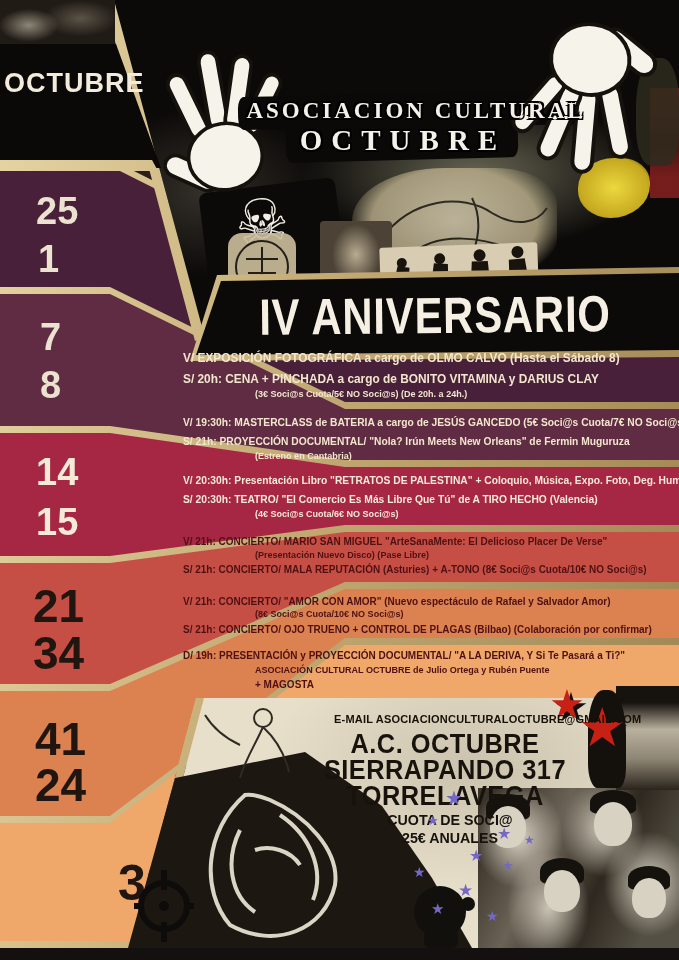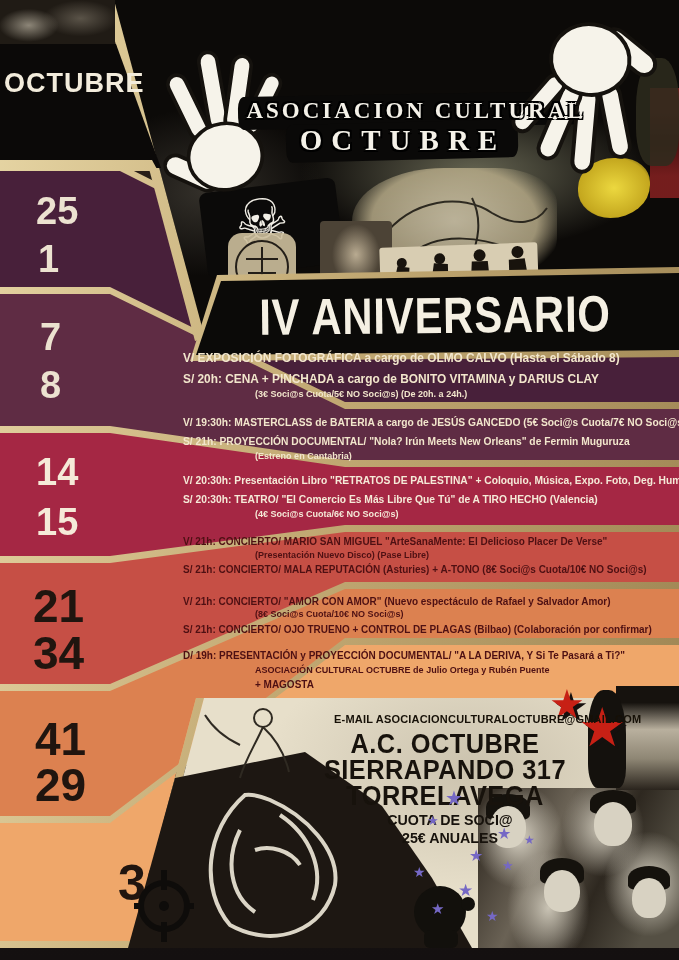--- a/index.html
+++ b/index.html
@@ -187,21 +187,21 @@
 
   <div class="abs date d-lg" style="left: 36px; top: 192px; color: rgb(236, 226, 208);">25</div>
   <div class="abs date d-lg" style="left: 38px; top: 240px; color: rgb(236, 226, 208);">1</div>
   <div class="abs date d-lg" style="left: 40px; top: 318px; color: rgb(236, 226, 208);">7</div>
   <div class="abs date d-lg" style="left: 40px; top: 366px; color: rgb(236, 226, 208);">8</div>
   <div class="abs date d-lg" style="left: 36px; top: 453px; color: rgb(245, 234, 216);">14</div>
   <div class="abs date d-lg" style="left: 36px; top: 503px; color: rgb(245, 234, 216);">15</div>
   <div class="abs date d-xl" style="left: 33px; top: 583px; color: rgb(32, 21, 15);">21</div>
   <div class="abs date d-xl" style="left: 33px; top: 630px; color: rgb(32, 21, 15);">34</div>
   <div class="abs date d-xl" style="left: 35px; top: 716px; color: rgb(32, 21, 15);">41</div>
-  <div class="abs date d-xl" style="left: 35px; top: 762px; color: rgb(32, 21, 15);">29</div>
+  <div class="abs date d-xl" style="left: 35px; top: 762px; color: rgb(32, 21, 15);">24</div>
   <div class="abs date" style="left: 118px; top: 858px; font-size: 50px; color: rgb(32, 21, 15);">30</div>
 
   <div class="sec" style="top: 351px; color: rgb(242, 230, 204);">
     <div class="l fs12" style="margin-bottom:7px;">V/ EXPOSICIÓN FOTOGRÁFICA a cargo de OLMO CALVO (Hasta el Sábado 8)</div>
     <div class="l fs12" style="margin-bottom:2px;">S/ 20h: CENA + PINCHADA a cargo de BONITO VITAMINA y DARIUS CLAY</div>
     <div class="l fs95 ind">(3€ Soci@s Cuota/5€ NO Soci@s) (De 20h. a 24h.)</div>
   </div>
   <div class="sec" style="top: 416px; color: rgb(242, 230, 204);">
     <div class="l fs11" style="margin-bottom:7px;">V/ 19:30h: MASTERCLASS de BATERIA a cargo de JESÚS GANCEDO (5€ Soci@s Cuota/7€ NO Soci@s)</div>
     <div class="l fs11" style="margin-bottom:3px;">S/ 21h: PROYECCIÓN DOCUMENTAL/ "Nola? Irún Meets New Orleans" de Fermin Muguruza</div>

